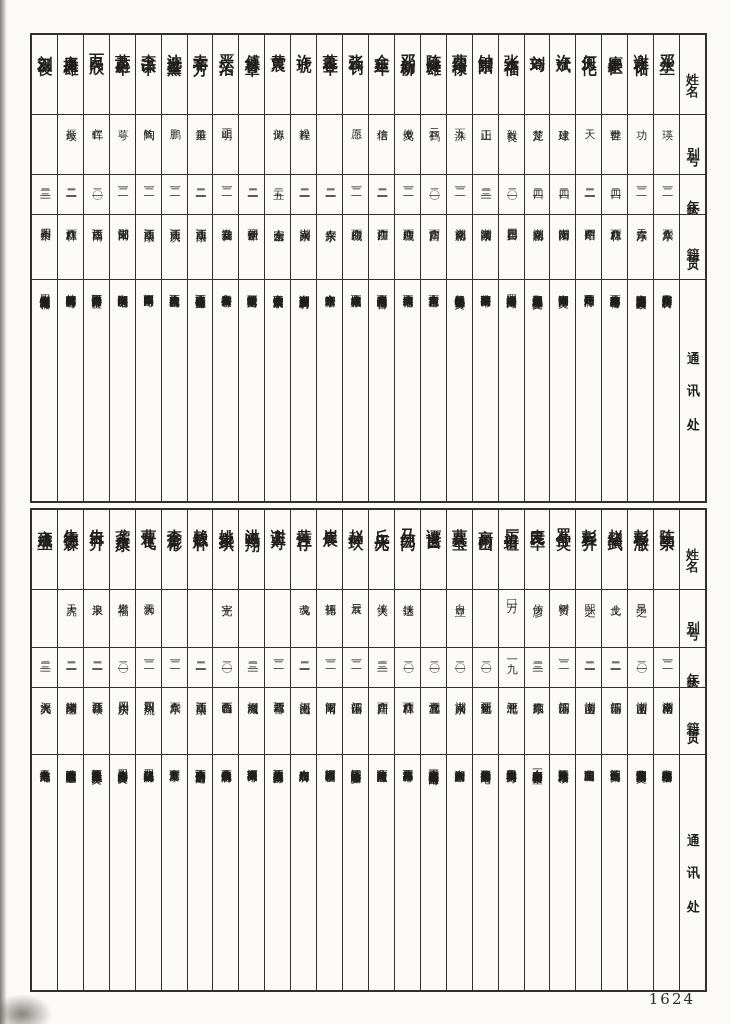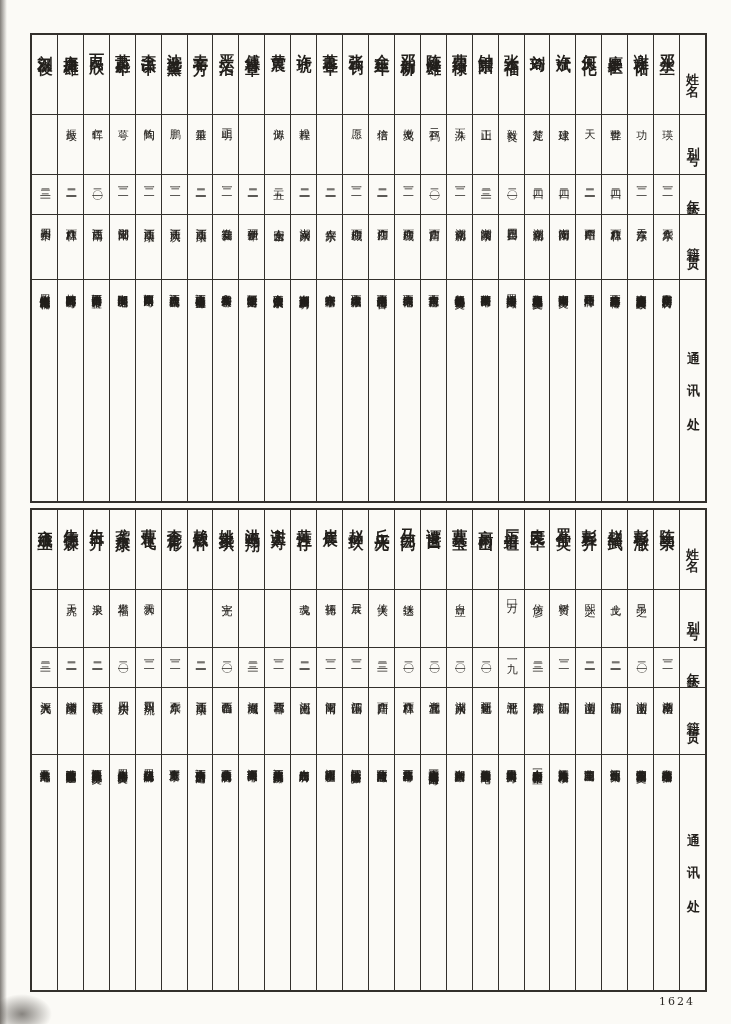--- a/index.html
+++ b/index.html
@@ -76,21 +76,21 @@
   .hdr .c-alias{font-size:13px;letter-spacing:.55em;}
   .hdr .c-age{font-size:13px;letter-spacing:.35em;}
   .hdr .c-native{font-size:13px;letter-spacing:.7em;}
   .hdr .c-addr{font-size:13px;letter-spacing:2.6em;padding-top:0;}
 
   .note{font-size:7px;letter-spacing:0;margin-top:2px;}
 
   .page-number{
     position:absolute;right:36px;bottom:16px;
     font-family:"DejaVu Serif","Liberation Serif",serif;
-    font-size:11px;letter-spacing:2px;color:#2e2b27;
+    font-size:15px;letter-spacing:2px;color:#2e2b27;
   }
 </style>
 </head>
 <body>
 
 <div class="page">
   <div class="dir-table tbl-top" id="table-top">
       <div class="col hdr">
         <div class="cell c-name">姓名</div>
         <div class="cell c-alias">别号</div>

